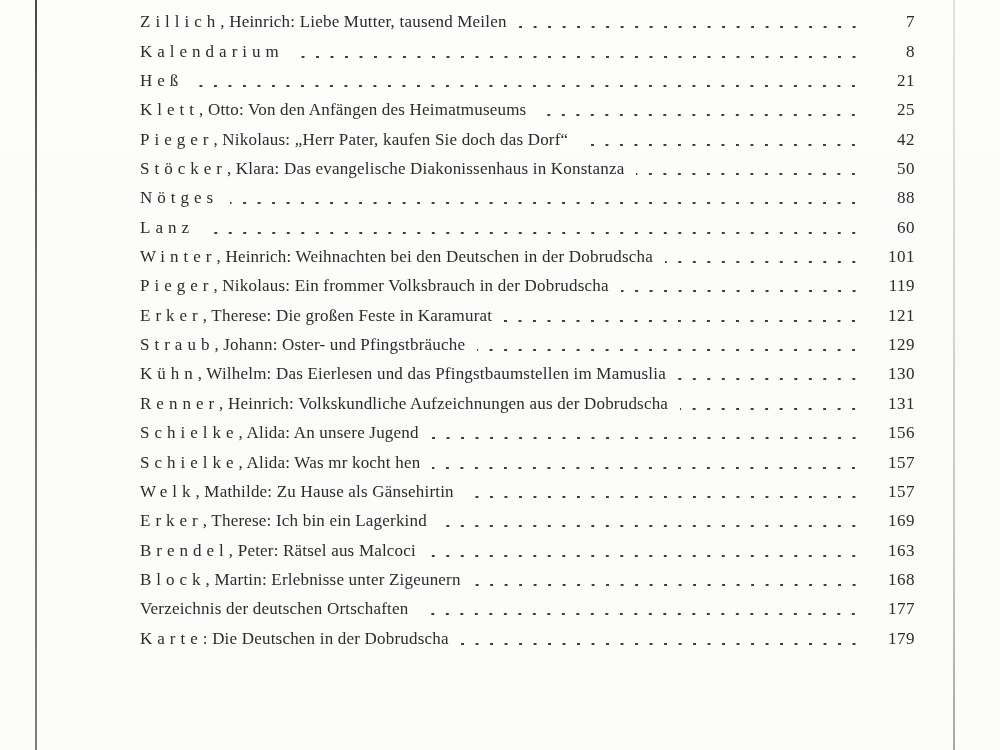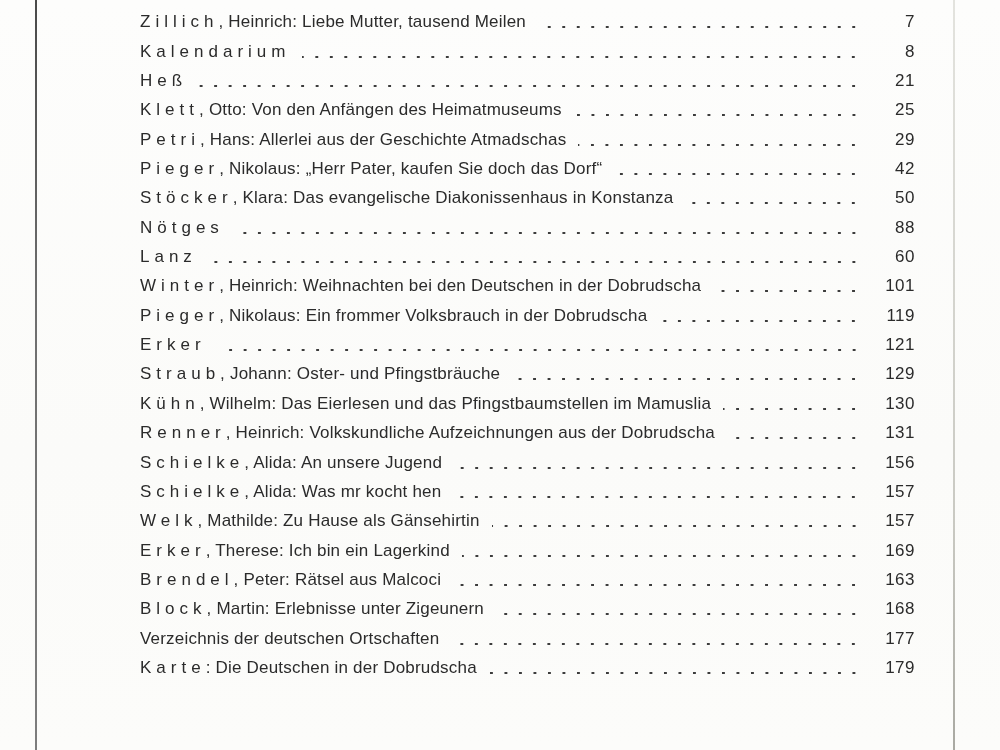--- a/index.html
+++ b/index.html
@@ -8,21 +8,21 @@
     width: 1000px;
     height: 750px;
     overflow: hidden;
     background: #ffffff;
   }
   .page {
     position: relative;
     width: 1000px;
     height: 750px;
     background: linear-gradient(180deg, #fdfdfc 0%, #fbfbf9 60%, #fcfcfa 100%);
-    font-family: Liberation Sans, sans-serif;
+    font-family: Liberation Serif, serif;
     color: #2b2b2b;
   }
   .gutter-line {
     position: absolute;
     left: 35px;
     top: 0;
     width: 2px;
     height: 750px;
     background: linear-gradient(180deg, #4a4a4a, #6e6e6e 40%, #7d7d7d);
   }
@@ -97,26 +97,20 @@
     <span class="page-num">21</span>
   </div>
 
   <div class="row">
     <span class="name">Klett</span>
         <span class="rest">, Otto: Von den Anfängen des Heimatmuseums</span>
     <span class="dots"></span>
     <span class="page-num">25</span>
   </div>
 
-  <div class="row">
-    <span class="name">Petri</span>
-        <span class="rest">, Hans: Allerlei aus der Geschichte Atmadschas</span>
-    <span class="dots"></span>
-    <span class="page-num">29</span>
-  </div>
 
   <div class="row">
     <span class="name">Pieger</span>
         <span class="rest">, Nikolaus: „Herr Pater, kaufen Sie doch das Dorf“</span>
     <span class="dots"></span>
     <span class="page-num">42</span>
   </div>
 
   <div class="row">
     <span class="name">Stöcker</span>
@@ -147,20 +141,21 @@
 
   <div class="row">
     <span class="name">Pieger</span>
         <span class="rest">, Nikolaus: Ein frommer Volksbrauch in der Dobrudscha</span>
     <span class="dots"></span>
     <span class="page-num">119</span>
   </div>
 
   <div class="row">
     <span class="name">Erker</span>
+        <span class="rest">, Therese: Die großen Feste in Karamurat</span>
     <span class="dots"></span>
     <span class="page-num">121</span>
   </div>
 
   <div class="row">
     <span class="name">Straub</span>
         <span class="rest">, Johann: Oster- und Pfingstbräuche</span>
     <span class="dots"></span>
     <span class="page-num">129</span>
   </div>

